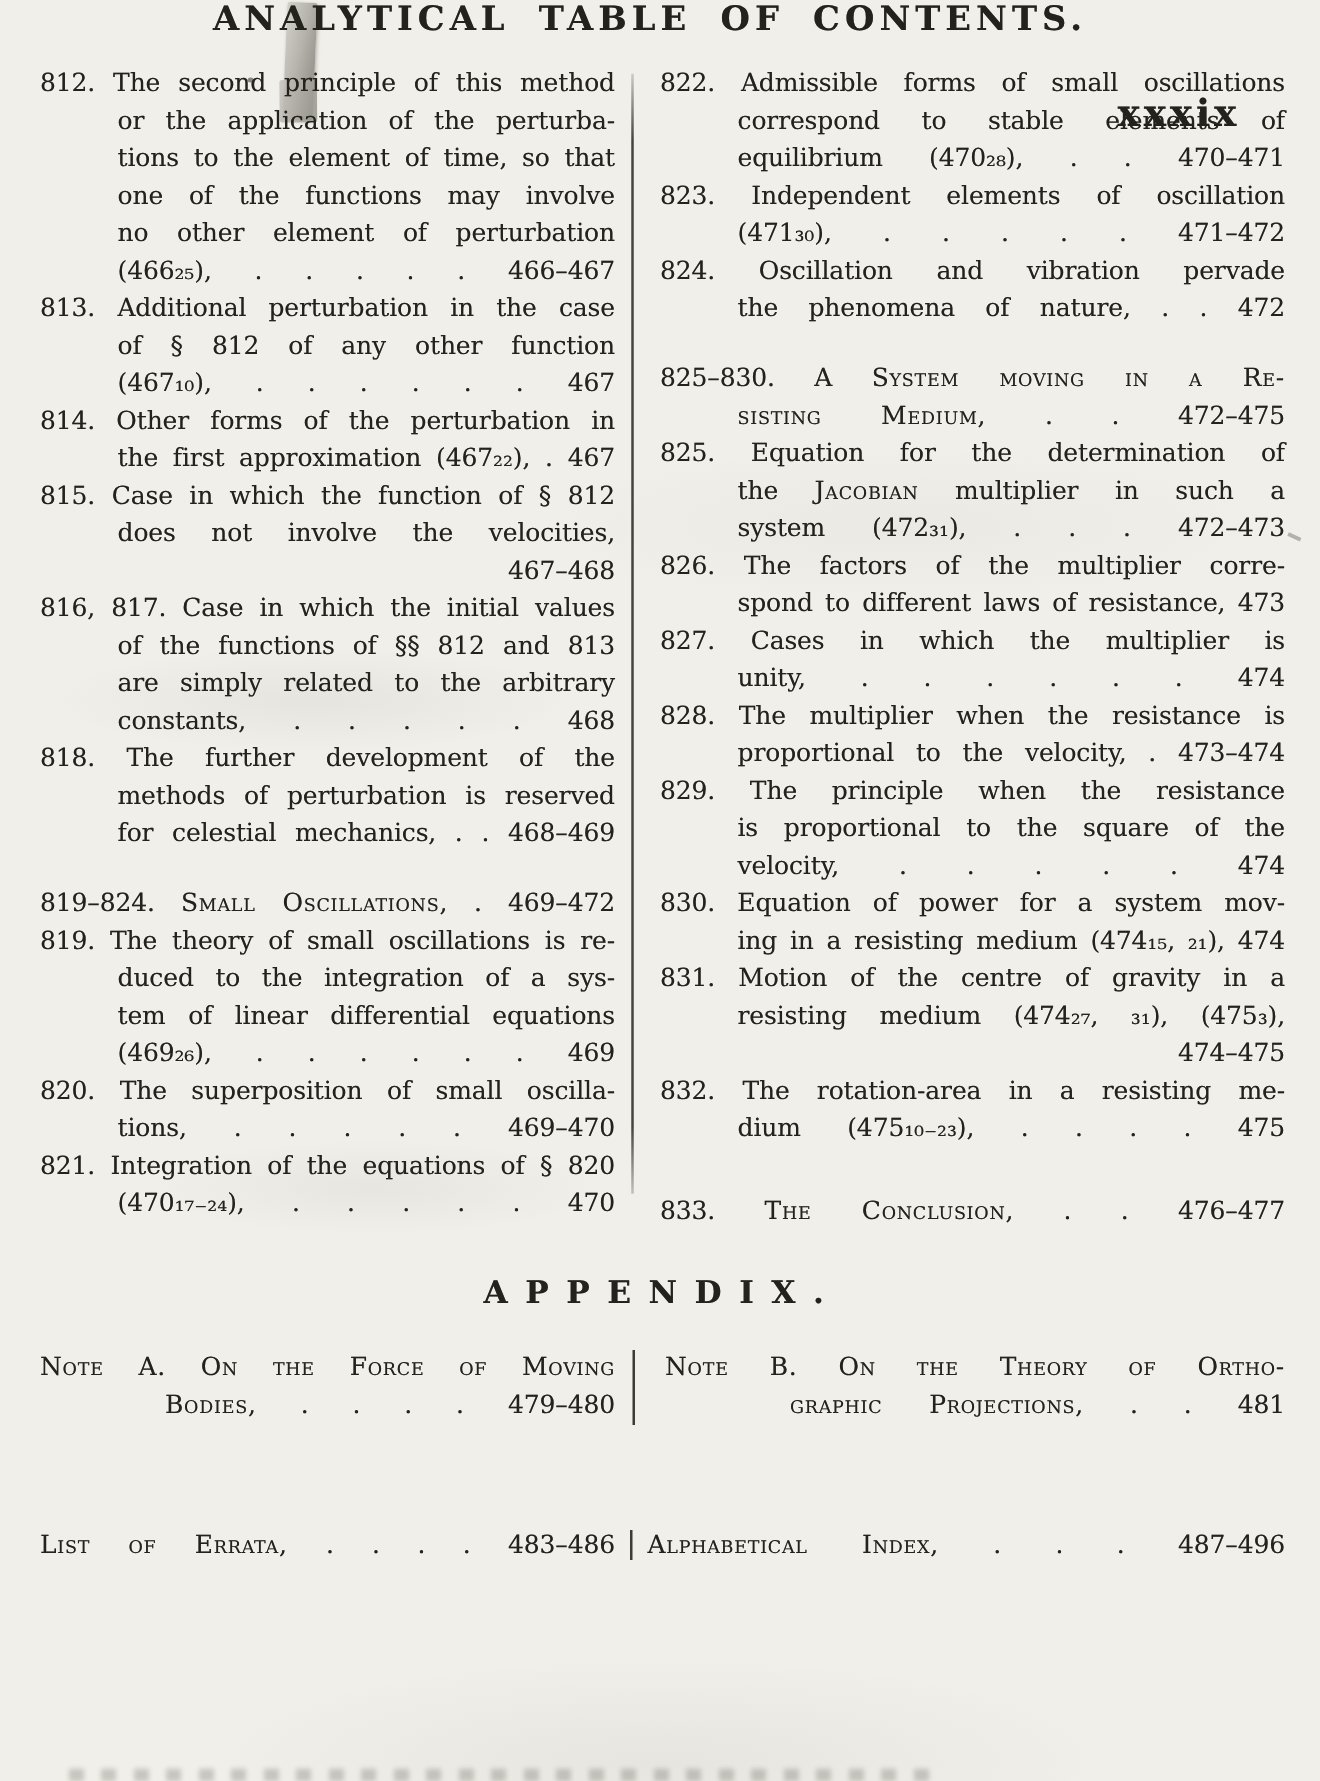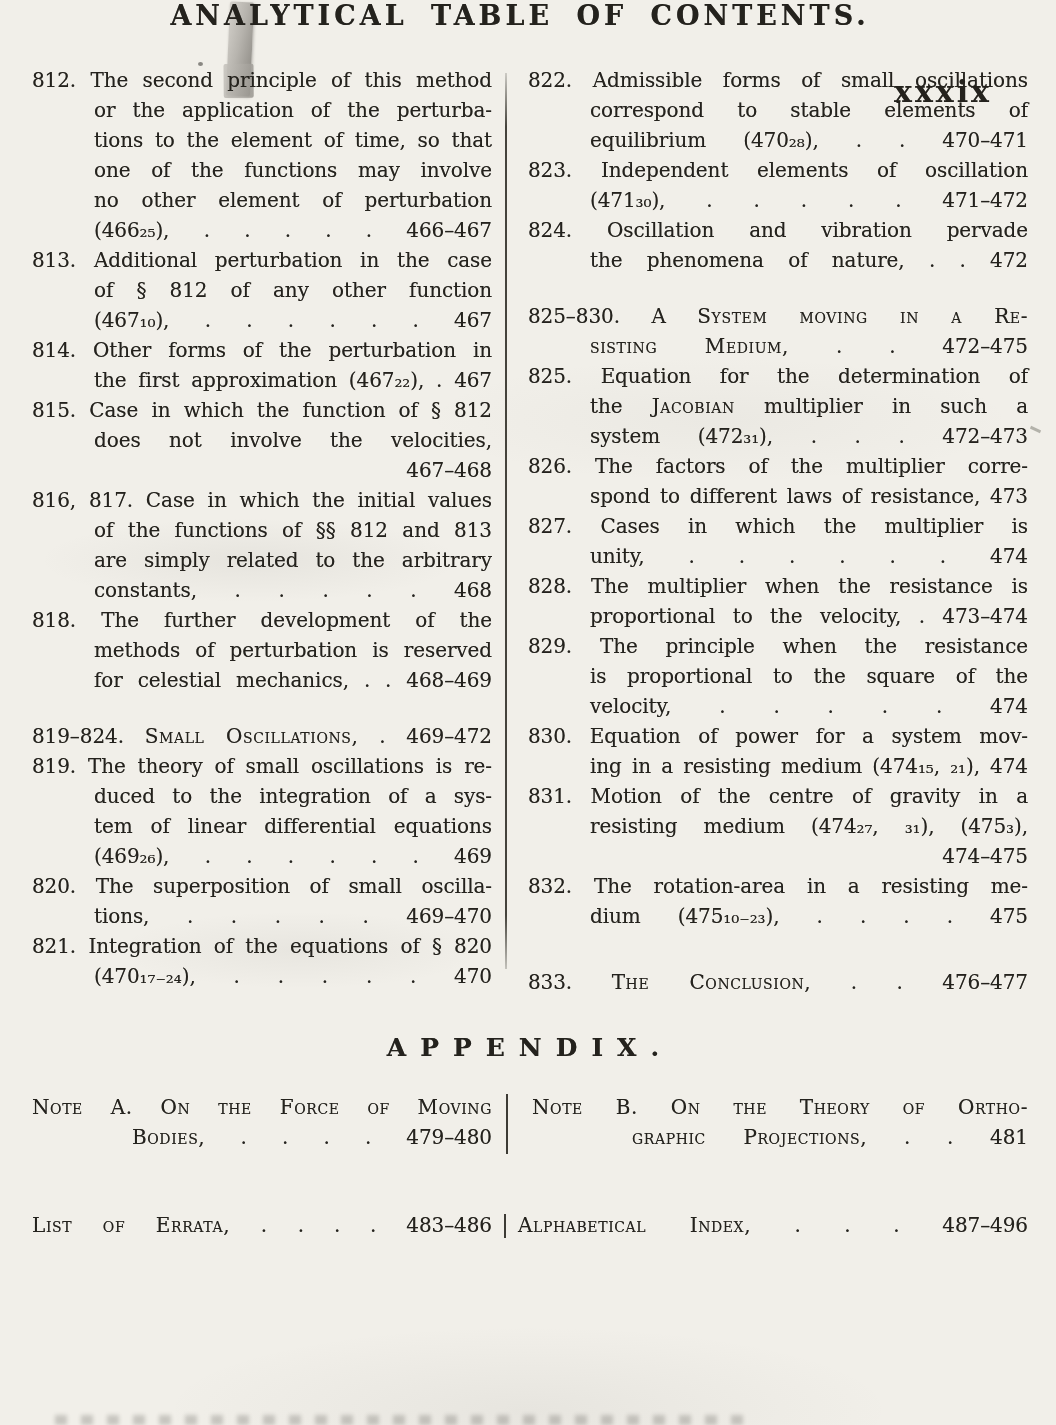--- a/index.html
+++ b/index.html
@@ -20,21 +20,21 @@
     margin:0; text-align:center;
     font-size:27px; font-weight:bold; letter-spacing:4px; word-spacing:10px;
     transform:translateX(-10px);
     text-shadow:0 0 .5px rgba(20,20,15,.5);
   }
   .folio {
     position:absolute; right:36px; top:74px;
     font-size:30px; letter-spacing:3px; font-weight:bold;
     text-shadow:0 0 .5px rgba(20,20,15,.4);
   }
-  .toc { position:relative; margin-top:34px; display:flex; align-items:flex-start; }
+  .toc { position:relative; margin-top:20px; display:flex; align-items:flex-start; }
   .col-left  { width:460px; }
   .col-right { flex:1; margin-left:36px; }
   .main-divider {
     position:absolute; left:473px; top:8px; height:896px; width:2px;
     background:linear-gradient(to bottom, rgba(60,58,50,.2), #45433c 6%, #45433c 94%, rgba(60,58,50,.25));
   }
   .entry { margin:0; }
   .entry.gap    { margin-top:26px; }
   .entry.gap-lg { margin-top:36px; }
   .line {
@@ -49,21 +49,21 @@
   .appendix { position:relative; margin-top:36px; }
   .appendix-title {
     margin:0; text-align:center; font-size:25px; font-weight:bold;
     letter-spacing:14px; text-shadow:0 0 .5px rgba(20,20,15,.45);
   }
   .notes-row { display:flex; align-items:center; margin-top:28px; }
   .note-a { width:460px; }
   .notes-divider { width:2px; height:60px; background:#3d3b35; margin-left:14px; margin-top:4px; }
   .note-b { flex:1; margin-left:24px; }
   .notes-row .cont { margin-left:100px; }
-  .bottom-row { display:flex; align-items:flex-start; margin-top:56px; }
+  .bottom-row { display:flex; align-items:flex-start; margin-top:80px; }
   .errata { width:460px; }
   .bottom-divider { width:2px; height:24px; background:#3d3b35; margin-left:12px; margin-top:4px; }
   .alpha-index { flex:1; margin-left:12px; }
   .tape {
     position:absolute; left:228px; top:2px; width:24px; height:94px;
     background:linear-gradient(100deg,#d3d0ca 0%,#b7b4ae 45%,#8a8781 100%);
     transform:rotate(2.5deg); border-radius:2px;
     box-shadow:1px 1px 3px rgba(40,38,32,.3);
   }
   .tape::after {

